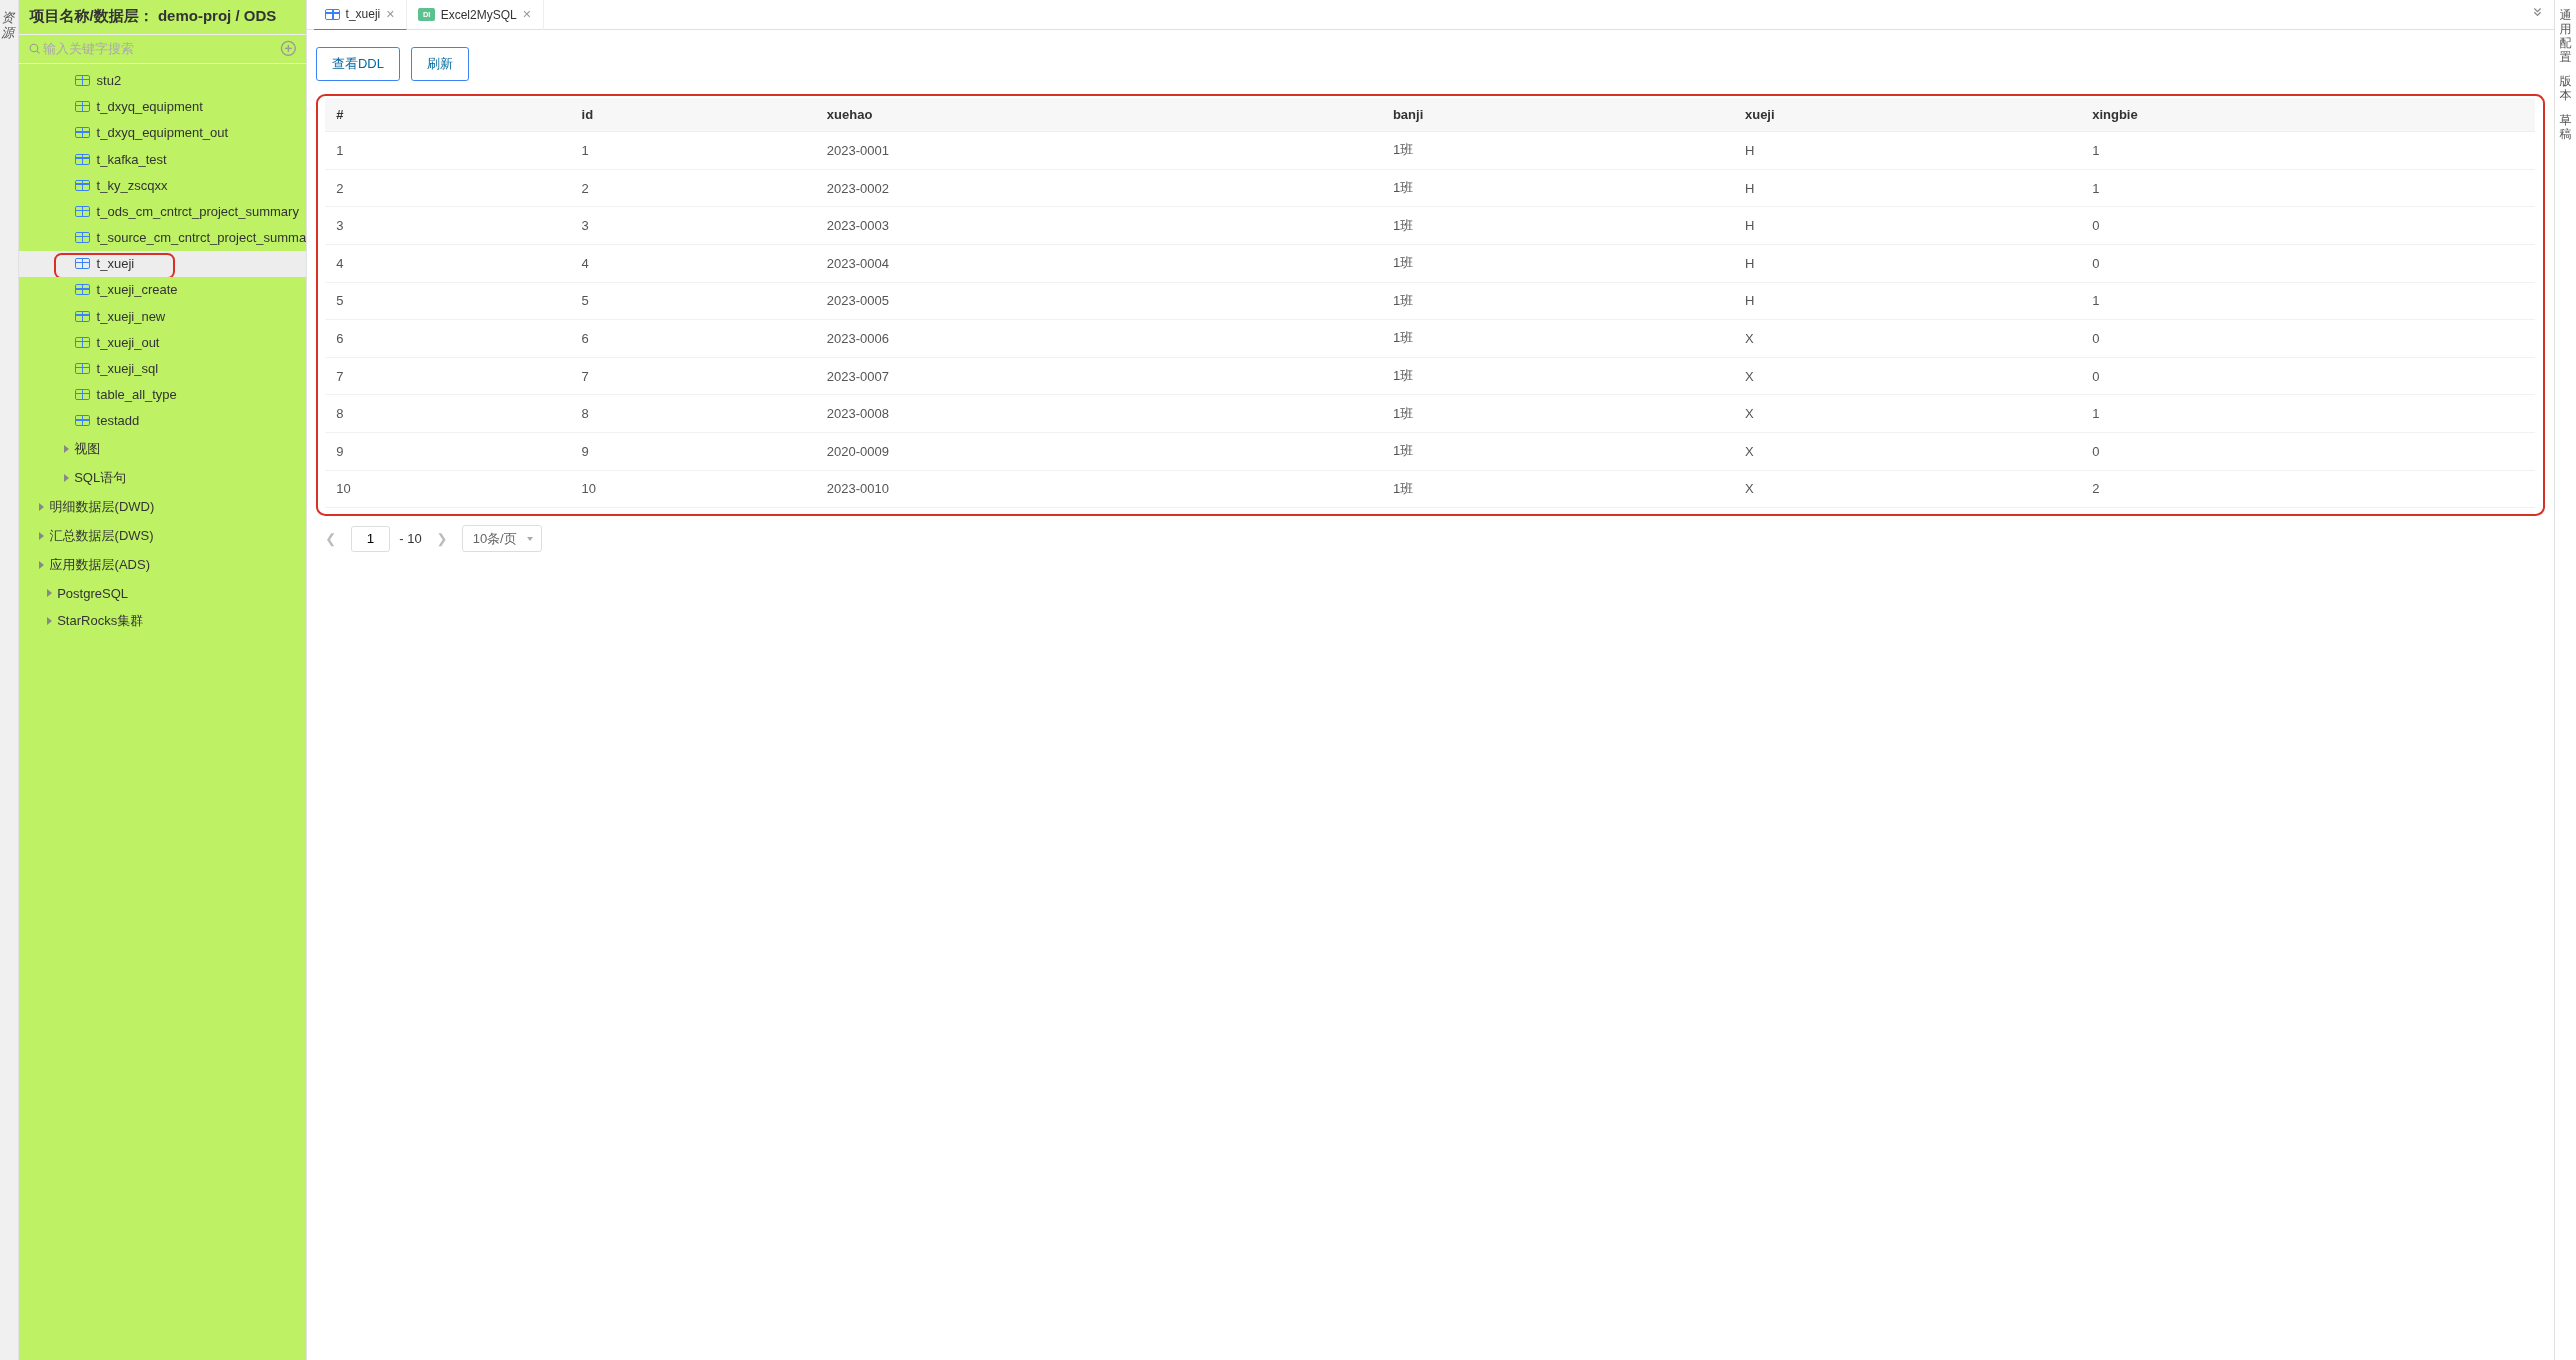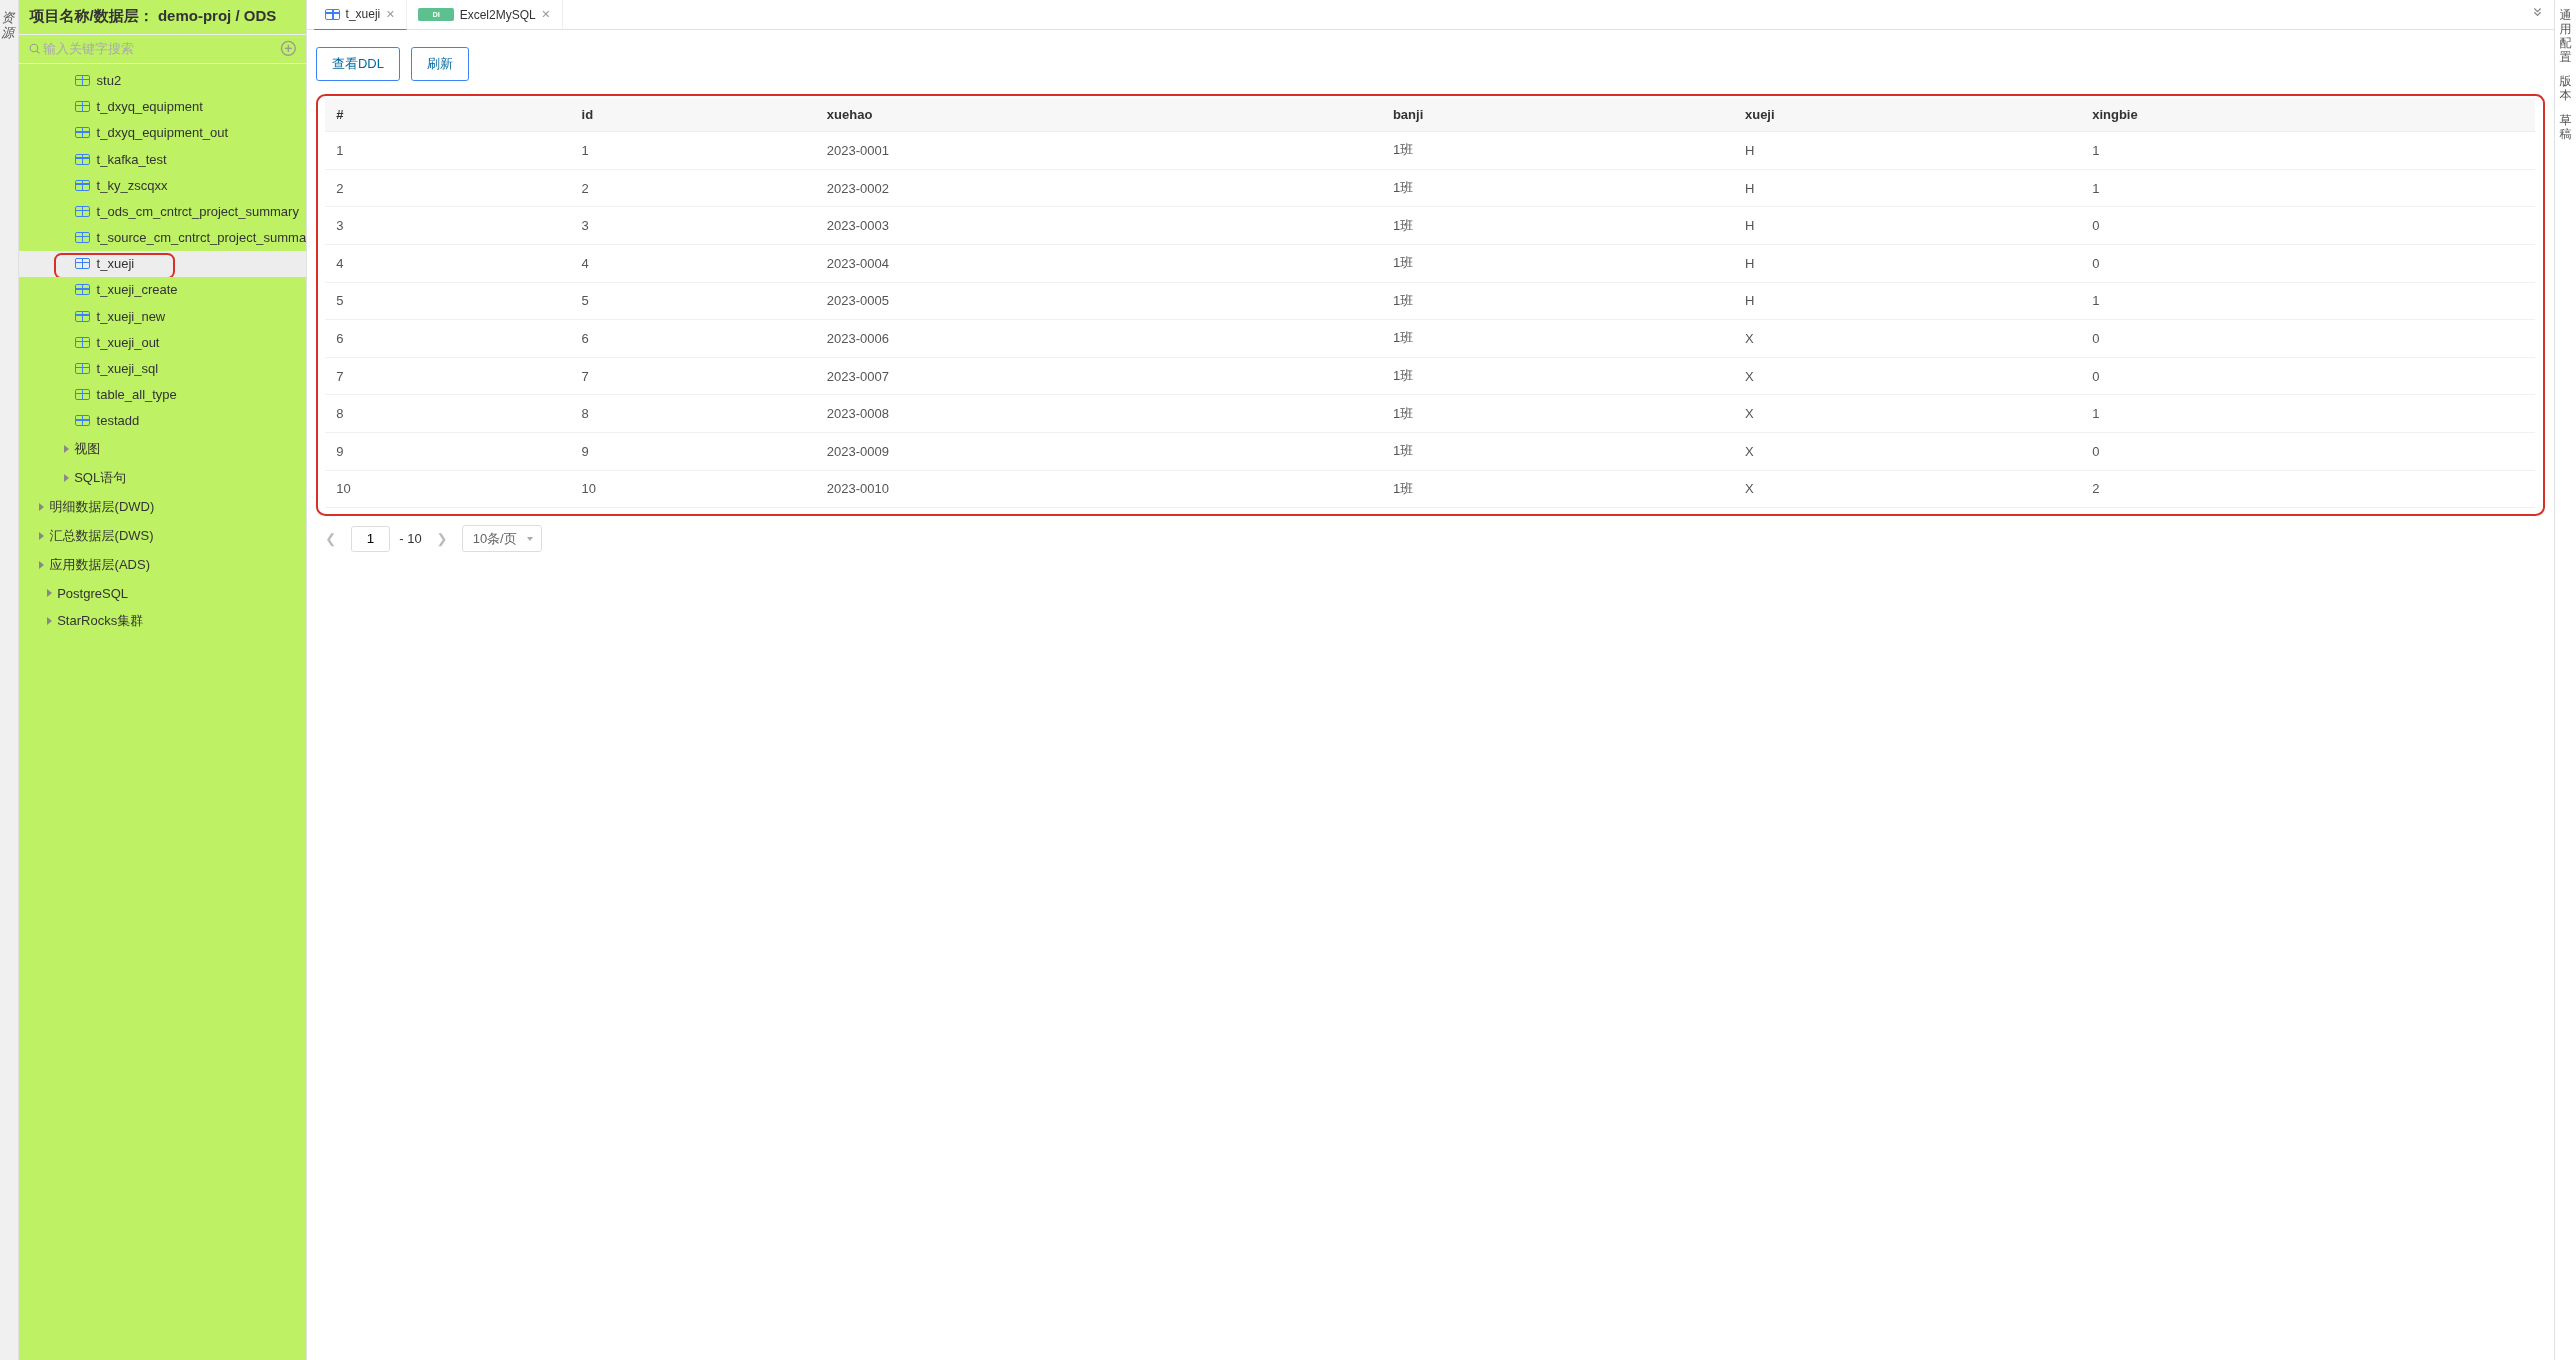--- a/index.html
+++ b/index.html
@@ -31,21 +31,21 @@
   .tree-branch.l1 { padding-left:28px;}
   .tree-branch.l0 { padding-left:20.4px;}
 
   .main { flex:1; display:flex; flex-direction:column; min-width:0;}
   .tabbar { display:flex; align-items:center; border-bottom:0.9px solid #e0e0e0; height:30px; padding-left:7.4px;}
   .tab { display:flex; align-items:center; gap:5.6px; padding:0 11px; height:30px; font-size:12px; cursor:pointer; border-right:0.9px solid #eee;}
   .tab.active { border-bottom:1.9px solid #3b82f6; margin-bottom:-0.9px;}
   .tab .close { color:#999; font-size:11px;}
   .tabbar .spacer { flex:1;}
   .tabbar .expand { padding:0 9.3px; color:#888;}
-  .di-ico { display:inline-flex; align-items:center; justify-content:center; width:36px; height:13px; background:#5cc08f; color:#fff; font-size:7.4px; font-weight:700; border-radius:1.9px;}
+  .di-ico { display:inline-flex; align-items:center; justify-content:center; width:17px; height:13px; background:#5cc08f; color:#fff; font-size:7.4px; font-weight:700; border-radius:1.9px;}
 
   .content { flex:1; padding:16.7px 9.3px 9.3px 9.3px; overflow:auto;}
   .btn-row { display:flex; gap:11px; margin-bottom:13px;}
   .btn { border:0.9px solid #3b82f6; color:#0369a1; background:#fff; padding:7px 15px; font-size:13px; border-radius:2.8px; cursor:pointer;}
   .table-box { border:2.8px solid #d93025; border-radius:9.3px; padding:1.9px 7.4px 5.6px 7.4px;}
   table.data { width:100%; border-collapse:collapse; font-size:13px;}
   table.data thead th { text-align:left; font-weight:600; padding:9.3px 11px; background:#f7f7f7; border-bottom:0.9px solid #eee; color:#333;}
   table.data tbody td { padding:9.3px 11px; border-bottom:0.9px solid #f1f1f1; color:#555;}
   .pager { display:flex; align-items:center; gap:9.3px; padding:9.3px 3.7px; font-size:13px;}
   .pager .nav { color:#bbb; padding:0 5.6px; cursor:pointer;}
@@ -274,21 +274,21 @@
               <td>8</td>
               <td>8</td>
               <td>2023-0008</td>
               <td>1班</td>
               <td>X</td>
               <td>1</td>
             </tr>
             <tr>
               <td>9</td>
               <td>9</td>
-              <td>2023-0009</td>
+              <td>2020-0009</td>
               <td>1班</td>
               <td>X</td>
               <td>0</td>
             </tr>
             <tr>
               <td>10</td>
               <td>10</td>
               <td>2023-0010</td>
               <td>1班</td>
               <td>X</td>

